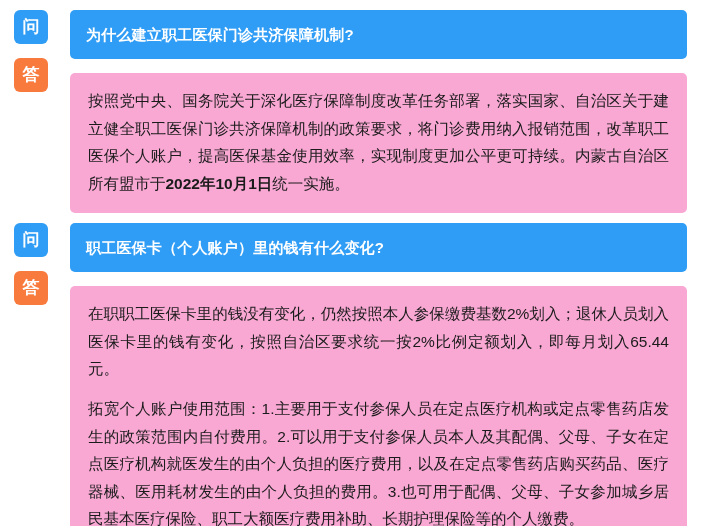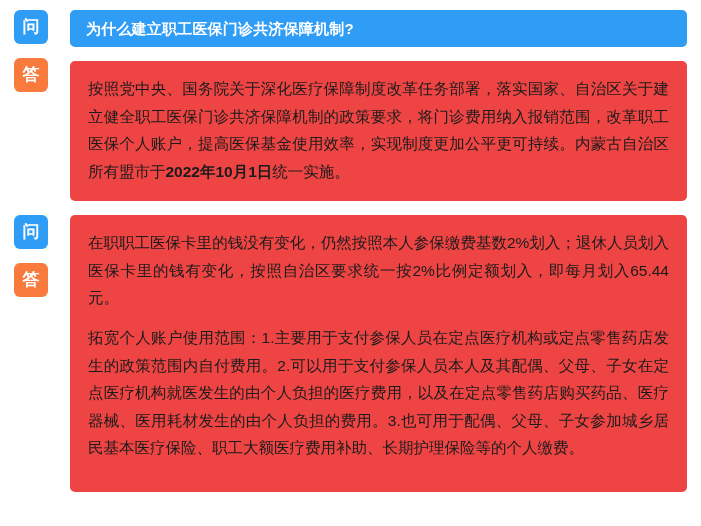--- a/index.html
+++ b/index.html
@@ -46,28 +46,28 @@
     background: #f97a3d;
     top: 48px;
   }
   .qbar {
     margin-left: 56px;
     background: #2f9df5;
     color: #ffffff;
     font-size: 15px;
     font-weight: 700;
     border-radius: 5px;
-    padding: 8px 16px;
+    padding: 14px 16px;
     line-height: 1.4;
     letter-spacing: 0.2px;
   }
   .answer {
     margin-left: 56px;
     margin-top: 14px;
-    background: #ef4444;
+    background: #f9a8d4;
     border-radius: 5px;
     padding: 14px 18px 16px 18px;
     color: #1b1b1b;
     font-size: 15.5px;
     line-height: 1.78;
     text-align: justify;
     text-justify: inter-ideograph;
   }
   .answer p {
     margin: 0;
@@ -95,19 +95,20 @@
     <div class="marker a">答</div>
     <div class="qbar">为什么建立职工医保门诊共济保障机制?</div>
     <div class="answer">
       <p><span>按照党中央、国务院关于深化医疗保障制度改革任务部署，落实国家、自治区关于建立健全职工医保门诊共济保障机制的政策要求，将门诊费用纳入报销范围，改革职工医保个人账户，提高医保基金使用效率，实现制度更加公平更可持续。内蒙古自治区所有盟市于</span><b>2022年10月1日</b><span>统一实施。</span></p>
     </div>
   </div>
 
   <div class="qa-block block2">
     <div class="marker q">问</div>
     <div class="marker a">答</div>
+    <div class="qbar">职工医保卡（个人账户）里的钱有什么变化?</div>
     <div class="answer">
       <p><span>在职职工医保卡里的钱没有变化，仍然按照本人参保缴费基数2%划入；退休人员划入医保卡里的钱有变化，按照自治区要求统一按2%比例定额划入，即每月划入65.44元。</span></p>
       <p><span>拓宽个人账户使用范围：1.主要用于支付参保人员在定点医疗机构或定点零售药店发生的政策范围内自付费用。2.可以用于支付参保人员本人及其配偶、父母、子女在定点医疗机构就医发生的由个人负担的医疗费用，以及在定点零售药店购买药品、医疗器械、医用耗材发生的由个人负担的费用。3.也可用于配偶、父母、子女参加城乡居民基本医疗保险、职工大额医疗费用补助、长期护理保险等的个人缴费。</span></p>
     </div>
   </div>
 
 </div>
 
 </body></html>

